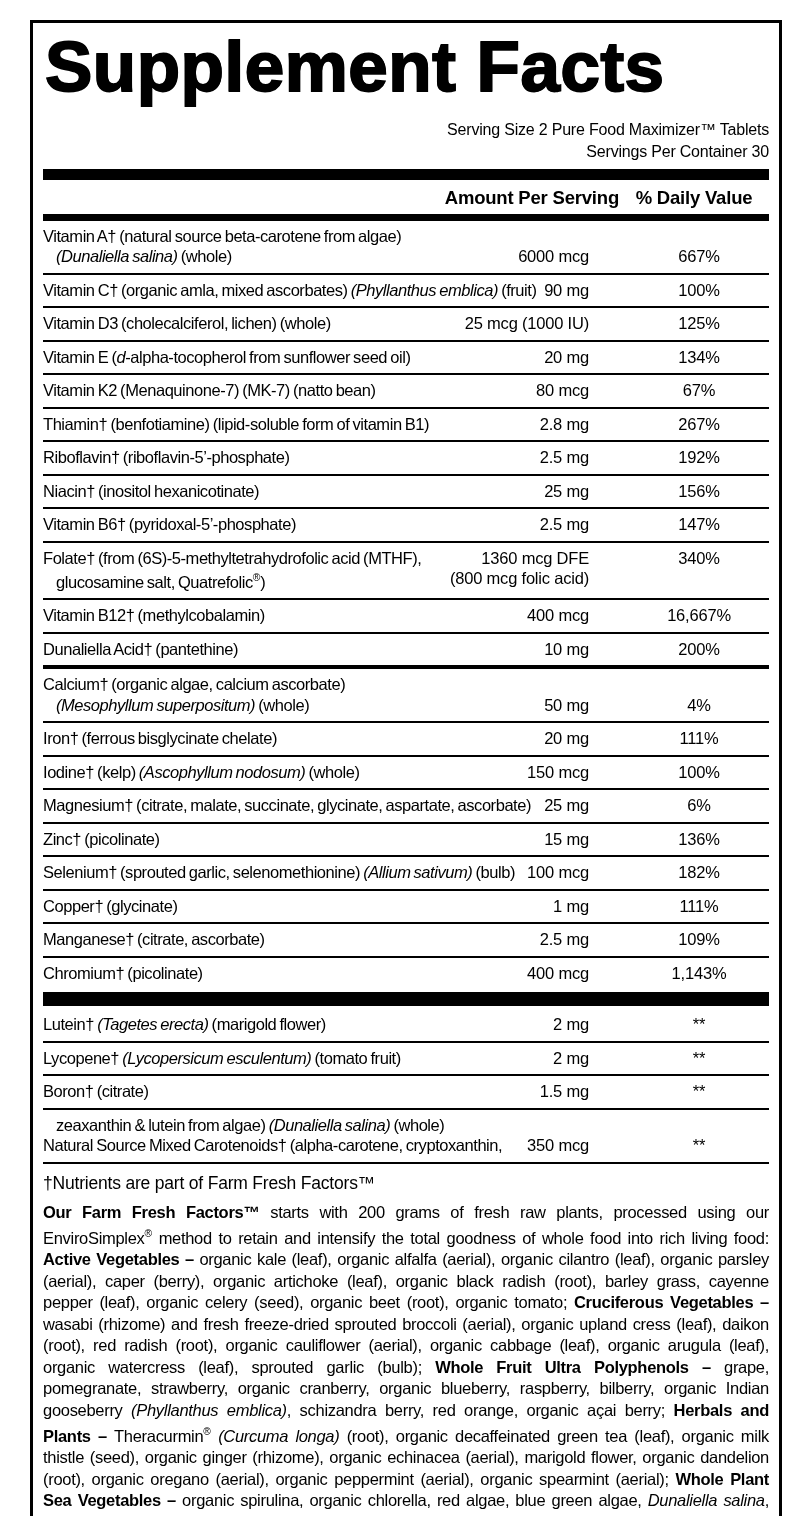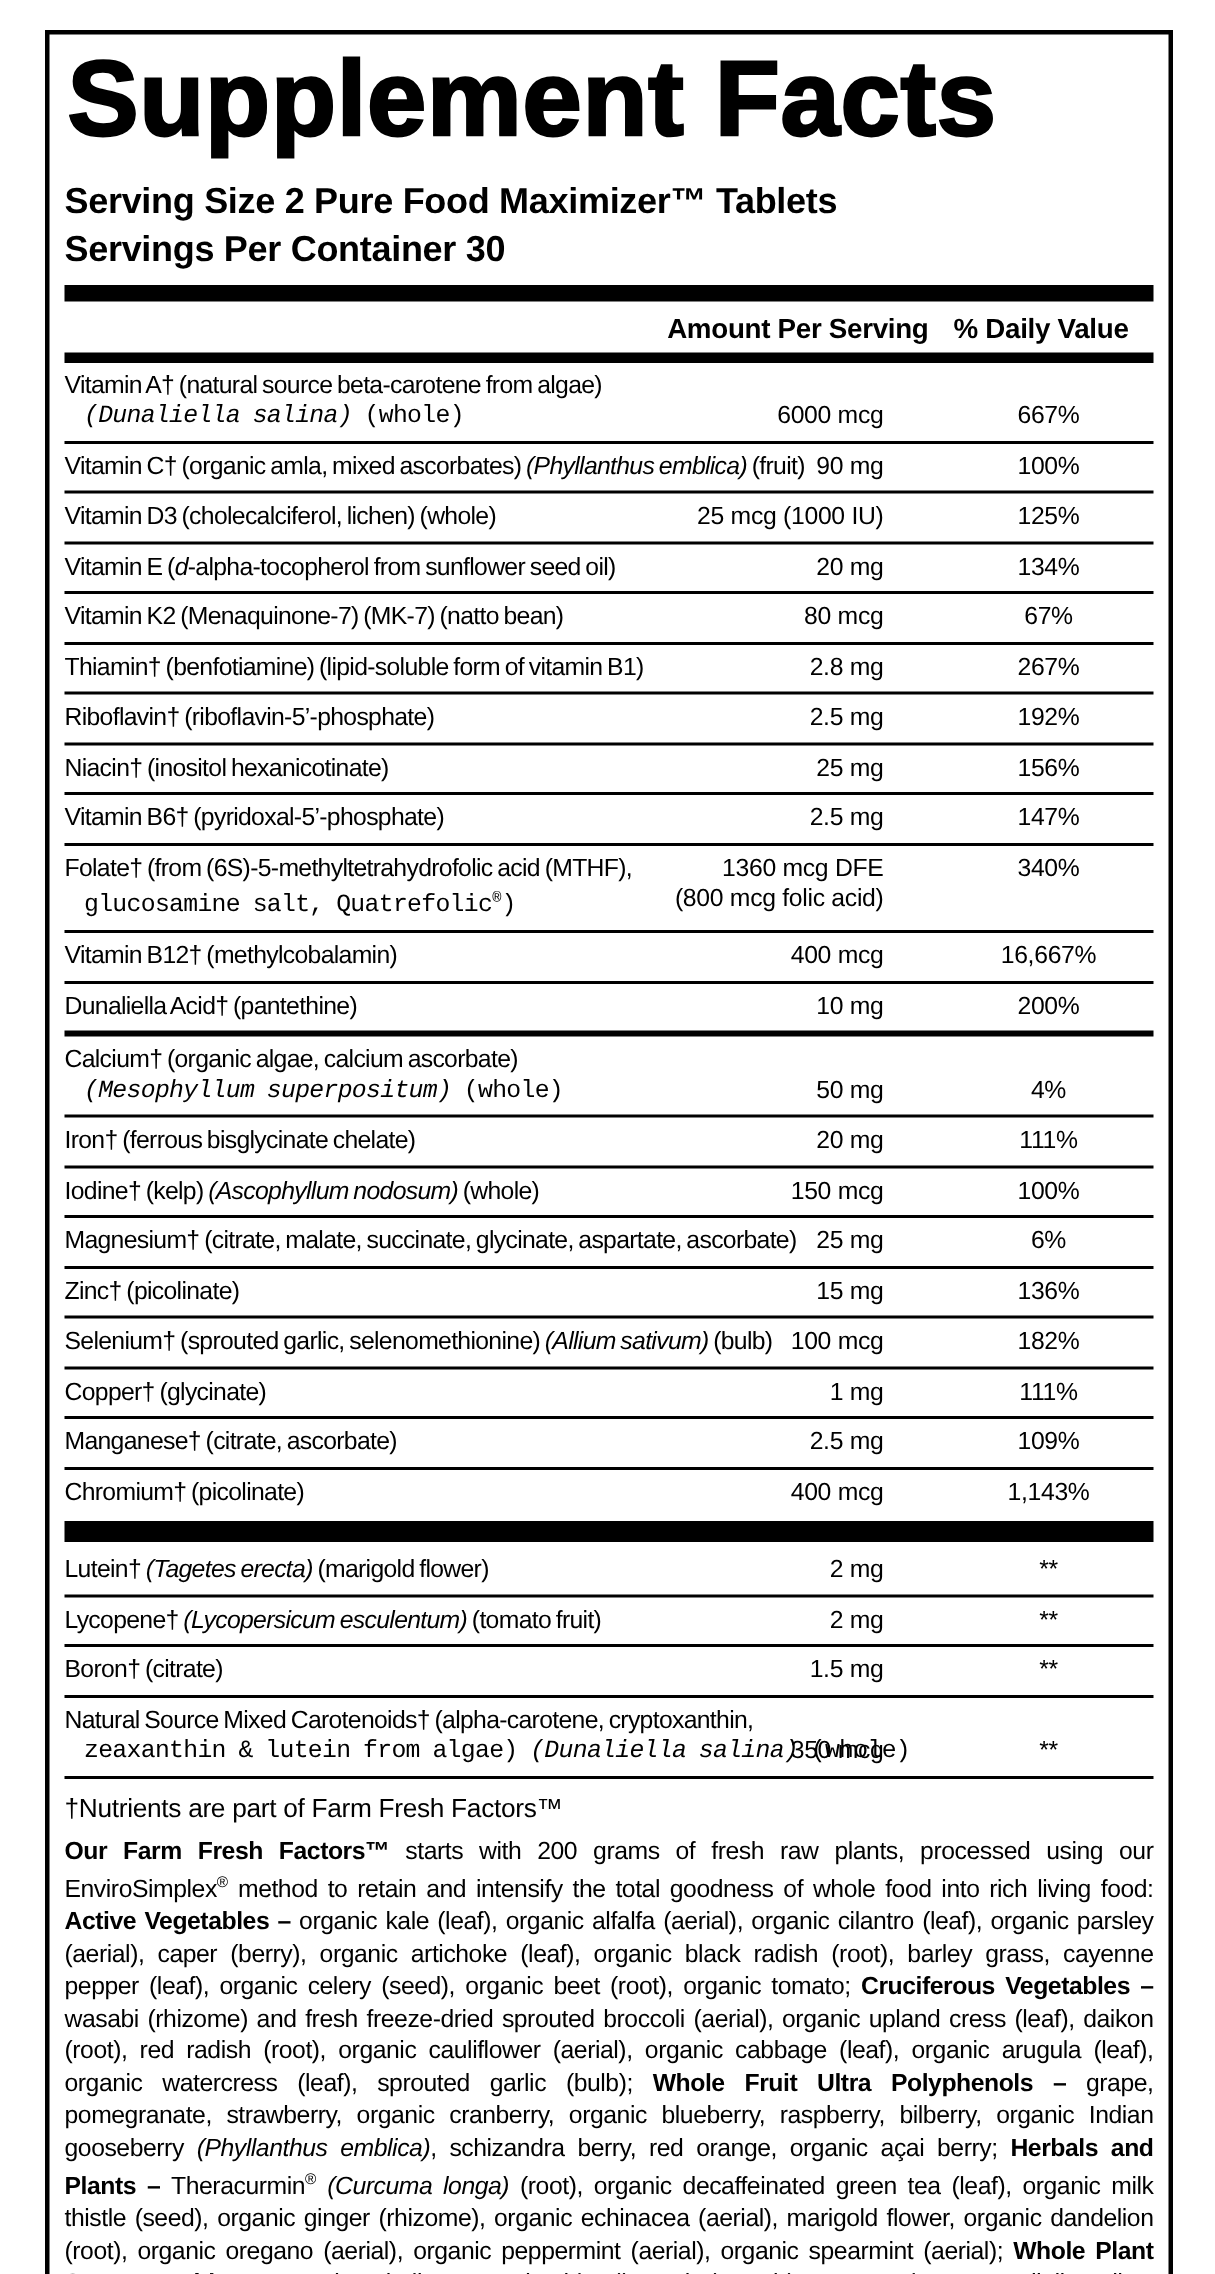--- a/index.html
+++ b/index.html
@@ -1,34 +1,34 @@
 <!DOCTYPE html>
 <html><head>
 <meta charset="utf-8">
 <style>
   html,body{margin:0;padding:0;background:#fff;}
   body{width:810px;font-family:"Liberation Sans",sans-serif;color:#000;-webkit-font-smoothing:antialiased;}
   .page{box-sizing:border-box;width:810px;min-height:1516px;padding:20px 28px 26px 30px;}
   .box{border:3px solid #000;padding:6px 10px 5px 10px;}
   .title{font-size:71px;font-weight:bold;line-height:1.02;letter-spacing:.5px;margin:2px 0 16px 2px;
          -webkit-text-stroke:1.8px #000;text-shadow:.6px 0 0 #000,-.6px 0 0 #000;}
-  .serving{font-size:24px;font-weight:bold;line-height:1.32;letter-spacing:-.2px;}
+  .serving{font-size:16px;font-weight:normal;line-height:1.32;letter-spacing:-.2px;text-align:right;}
   .bar{background:#000;}
   .bar-a{height:11px;margin-top:7px;}
   .bar-b{height:7px;}
   .colhead{display:flex;align-items:baseline;font-weight:bold;font-size:18.5px;padding:7px 0 5px;letter-spacing:-.2px;}
   .colhead .sp{flex:1;}
   .amount-h{text-align:right;white-space:nowrap;margin-left:44px;}
   .pct-h{width:150px;text-align:center;white-space:nowrap;}
   .row{display:grid;grid-template-columns:minmax(0,1fr) auto 140px;align-items:start;
        padding:5px 0 6px;font-size:16.5px;line-height:20.5px;gap:40px;}
   .row.vbottom{align-items:end;}
   .name{min-width:0;}
   .name .line{letter-spacing:-.45px;word-spacing:-1px;white-space:nowrap;}
-  .line.indent{padding-left:13px;font-family:Liberation Mono, monospace;}
+  .line.indent{padding-left:13px;}
   .amount{text-align:right;white-space:nowrap;padding-left:6px;letter-spacing:-.2px;}
   .pct{text-align:center;white-space:nowrap;letter-spacing:-.2px;}
   .it{font-style:italic;}
   .bd{font-weight:bold;}
   .sup{font-size:62%;vertical-align:super;letter-spacing:0;}
   .sep{height:2px;background:#000;}
   .sep-medium{height:4px;}
   .sep-thick{height:14px;margin:3px 0;}
   .footnote{font-size:17.5px;padding:9px 0 3px;letter-spacing:-.2px;}
   .desc{font-size:16.5px;line-height:21.5px;text-align:justify;margin:5px 0 9px;letter-spacing:-.3px;}
@@ -294,22 +294,22 @@
             <div class="line"><span>Boron† (citrate)</span></div>
           </div>
           <div class="amount">
             <div>1.5 mg</div>
           </div>
           <div class="pct">**</div>
         </div>
         <div class="sep"></div>
         <div class="row vbottom">
           <div class="name">
+            <div class="line indent"><span>zeaxanthin &amp; lutein from algae) </span><span class="it">(Dunaliella salina)</span><span> (whole)</span></div>
             <div class="line"><span>Natural Source Mixed Carotenoids† (alpha-carotene, cryptoxanthin,</span></div>
-            <div class="line indent"><span>zeaxanthin &amp; lutein from algae) </span><span class="it">(Dunaliella salina)</span><span> (whole)</span></div>
           </div>
           <div class="amount">
             <div>350 mcg</div>
           </div>
           <div class="pct">**</div>
         </div>
         <div class="sep"></div>
       </div>
 
     <div class="footnote">†Nutrients are part of Farm Fresh Factors™</div>

